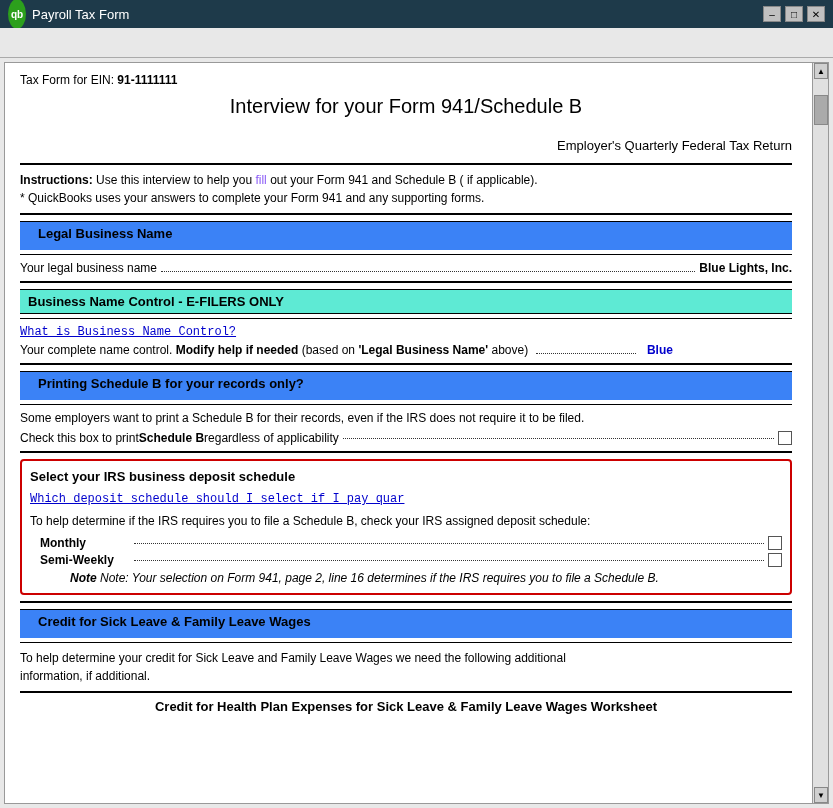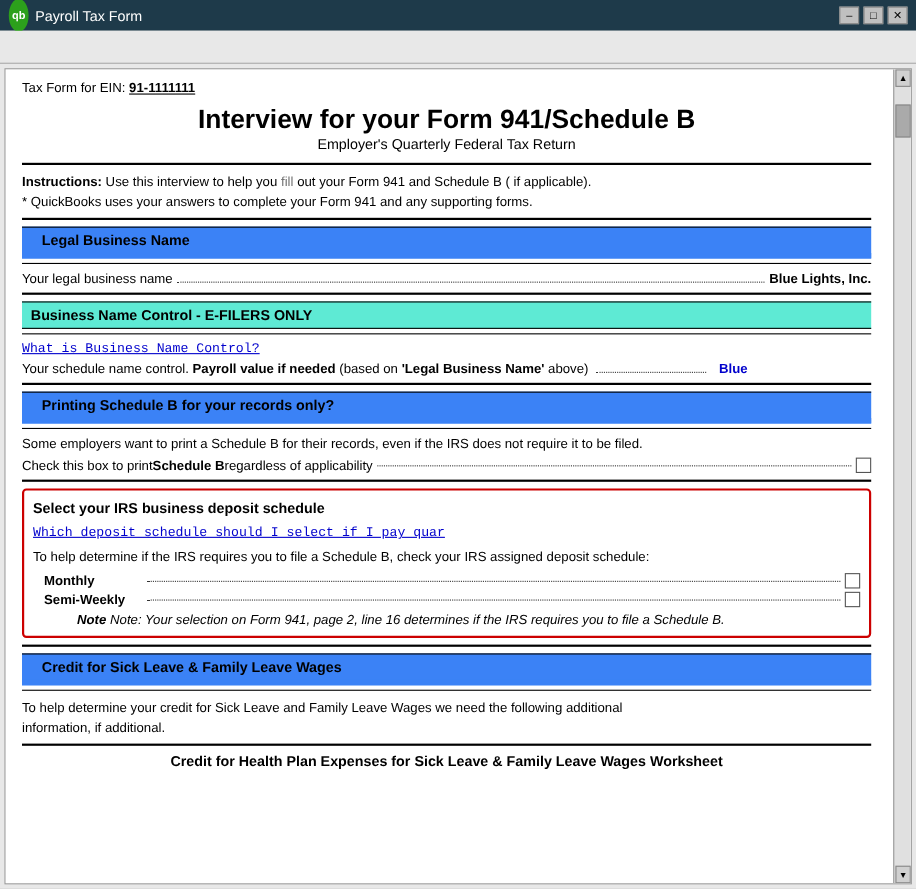--- a/index.html
+++ b/index.html
@@ -105,32 +105,31 @@
     }
     .form-content {
       padding: 10px 20px 10px 15px;
       margin-right: 16px;
     }
     .ein-line {
       font-size: 12px;
       margin-bottom: 8px;
     }
     .ein-value {
-      text-decoration: underline;
       font-weight: bold;
       margin-top: 12px;
     }
     .form-title {
       text-align: center;
-      font-size: 24px;
-      font-weight: bold;
-      margin-bottom: 0;
+      font-size: 20px;
+      font-weight: normal;
+      margin-bottom: 20px;
     }
     .form-subtitle {
-      text-align: center;
+      text-align: right;
       font-size: 13px;
       margin-bottom: 10px;
     }
     .divider {
       border: none;
       border-top: 2px solid #000;
       margin: 6px 0;
     }
     .divider-thin {
       border: none;
@@ -302,21 +301,21 @@
       </div>
 
       <div class="form-title">Interview for your Form 941/Schedule B</div>
       <div class="form-subtitle">Employer's Quarterly Federal Tax Return</div>
 
       <hr class="divider">
 
       <div class="instructions-section">
         <span style="font-weight:bold;">Instructions:</span>
         <span> Use this interview to help you </span>
-        <span class="fill-text" style="color:#737373;">fill</span>
+        <span class="fill-text" style="color:#8b5cf6;">fill</span>
         <span> out your Form 941 and Schedule B ( if applicable).</span>
         <br>
         <span>* QuickBooks uses your answers to complete your Form 941 and any supporting forms.</span>
       </div>
 
       <hr class="divider">
 
       <div class="section-header">
         <span>Legal Business Name</span>
       </div>
@@ -332,22 +331,22 @@
 
       <div class="business-name-control-header">
         <span>Business Name Control - E-FILERS ONLY</span>
       </div>
       <hr class="divider-thin">
 
       <div style="margin: 4px 0;">
         <span class="link-text">What is Business Name Control?</span>
       </div>
       <div class="modify-row">
-        <span>Your schedule name control.  </span>
-        <span style="font-weight:bold;">Payroll value if needed</span>
+        <span>Your complete name control.  </span>
+        <span style="font-weight:bold;">Modify help if needed</span>
         <span> (based on </span>
         <span style="font-weight:bold;">'Legal Business Name'</span>
         <span> above) </span>
         <span class="field-dots" style="display:inline-block; width:100px; border-bottom: 1px dotted #333;"></span>
         <span style="color:#0000cc; font-weight:bold; margin-left:4px;">Blue</span>
       </div>
 
       <hr class="divider">
 
       <div class="section-header">

